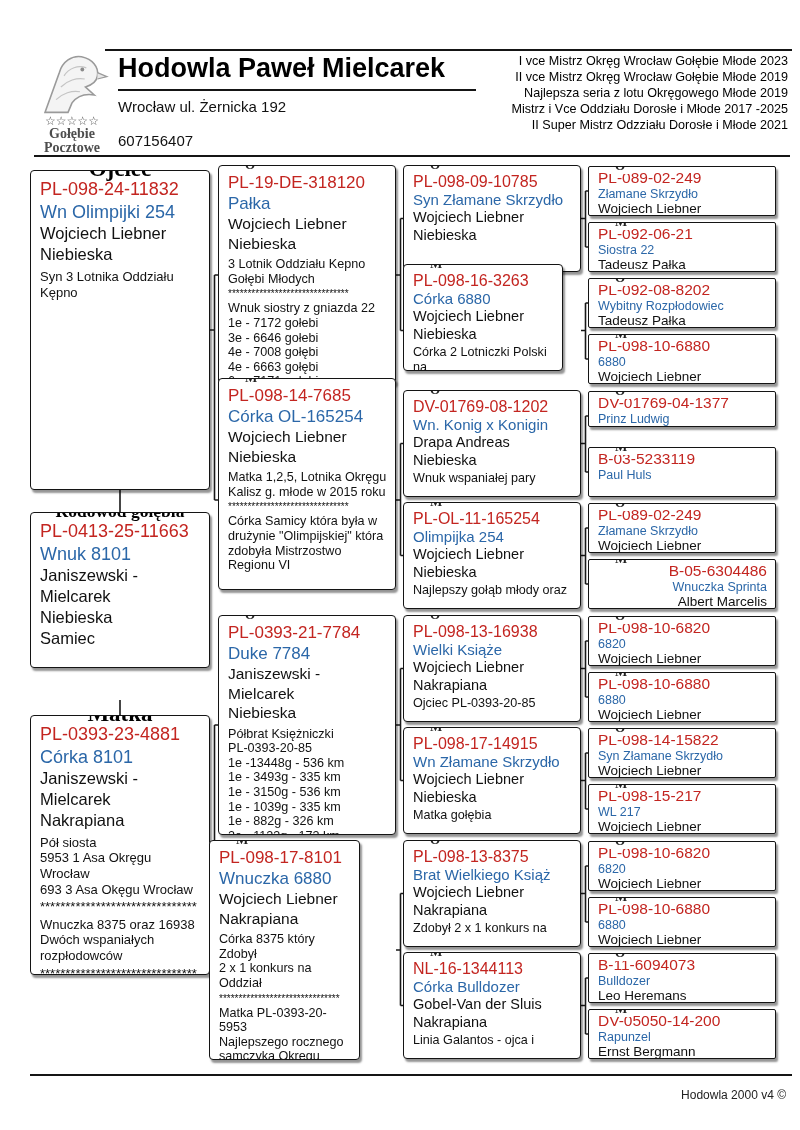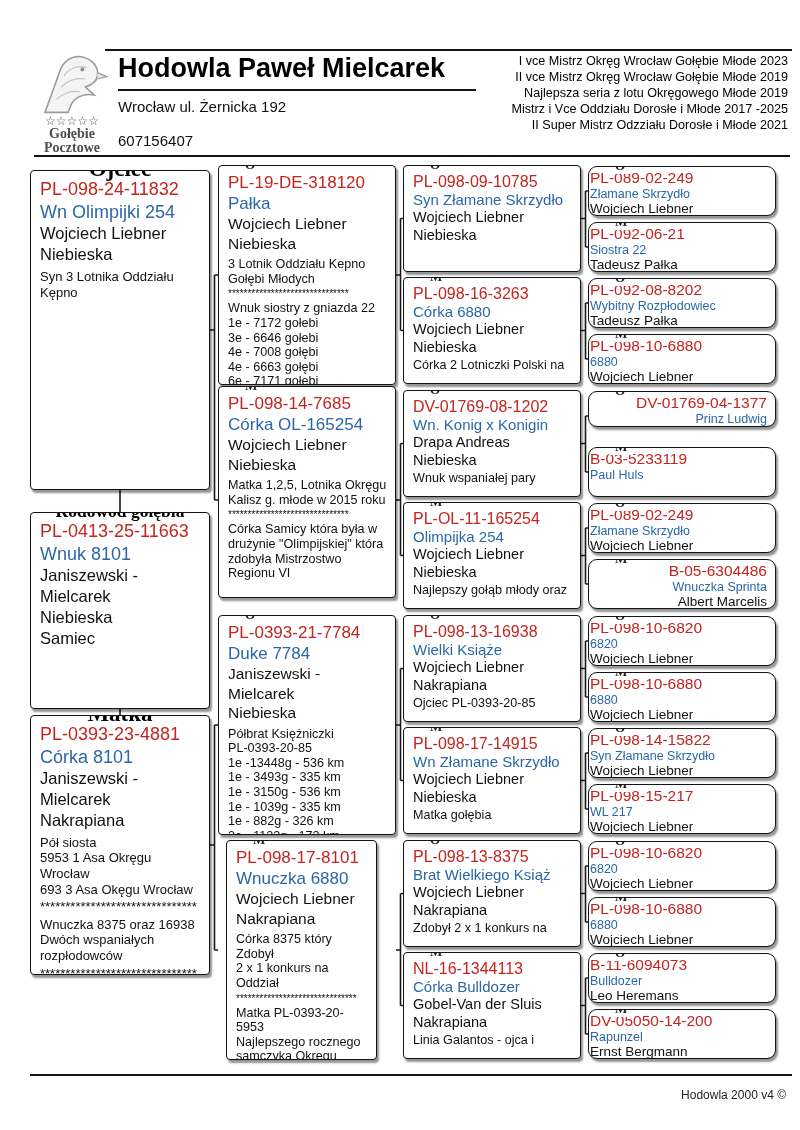--- a/index.html
+++ b/index.html
@@ -39,21 +39,21 @@
 
   .g2 .ring,.g2 .name{font-size:17px;line-height:1.22;}
   .g2 .breeder,.g2 .fcolor{font-size:15.5px;line-height:1.25;}
 
   .g3{padding-top:6px;}
   .g3 .ring{font-size:16px;line-height:1.2;}
   .g3 .name{font-size:15px;line-height:1.2;}
   .g3 .breeder,.g3 .fcolor{font-size:14.5px;line-height:1.24;}
   .g3 .notes{margin-top:1px;}
 
-  .g4{padding-top:2px;padding-left:1px;border-radius:9px;}
+  .g4{padding-top:2px;padding-left:9px;border-radius:2px;}
   .g4 .ring{font-size:15.5px;line-height:1.14;}
   .g4 .name{font-size:12.5px;line-height:1.12;}
   .g4 .breeder{font-size:13.5px;line-height:1.14;}
 
   .footer-credit{position:absolute;right:14px;top:1080px;font-size:12px;color:#222;margin-top:8px;}
 </style>
 </head>
 <body>
 
 <div class="page">
@@ -95,21 +95,21 @@
     <div class="ring">PL-098-24-11832</div>
     <div class="name">Wn Olimpijki 254</div>
     <div class="breeder">Wojciech Liebner</div>
     <div class="fcolor">Niebieska</div>
     <div class="notes">
         <div class="note">Syn 3 Lotnika Oddziału</div>
         <div class="note">Kępno</div>
       </div>
   </div>
 
-  <div class="pbox main" style="left:30px;top:512px;width:180px;height:197px;">
+  <div class="pbox main" style="left:30px;top:512px;width:180px;height:156px;">
     <span class="mtitle sm">Rodowód gołębia</span>
     <div class="ring">PL-0413-25-11663</div>
     <div class="name">Wnuk 8101</div>
     <div class="breeder">Janiszewski - Mielcarek</div>
     <div class="fcolor">Niebieska</div>
     <div class="sexline">Samiec</div>
   </div>
 
   <div class="pbox main" style="left:30px;top:715px;width:180px;height:260px;">
     <span class="mtitle">Matka</span>
@@ -141,21 +141,21 @@
           <div class="note">Gołębi Młodych</div>
           <div class="note sep">*******************************</div>
           <div class="note">Wnuk siostry z gniazda 22</div>
           <div class="note">1e - 7172 gołebi</div>
           <div class="note">3e - 6646 gołebi</div>
           <div class="note">4e - 7008 gołębi</div>
           <div class="note">4e - 6663 gołębi</div>
           <div class="note">6e - 7171 gołebi</div>
         </div>
       </div>
-      <div class="pbox g2" style="left: 218px; top: 386px; width: 178px; height: 212px;">
+      <div class="pbox g2" style="left: 218px; top: 378px; width: 178px; height: 212px;">
         <span class="sex">M</span>
         <div class="ring">PL-098-14-7685</div>
         <div class="name">Córka OL-165254</div>
         <div class="breeder">Wojciech Liebner</div>
         <div class="fcolor">Niebieska</div>
         <div class="notes">
           <div class="note">Matka 1,2,5, Lotnika Okręgu</div>
           <div class="note">Kalisz g. młode w 2015 roku</div>
           <div class="note sep">*******************************</div>
           <div class="note">Córka Samicy która była w</div>
@@ -174,21 +174,21 @@
           <div class="note">Półbrat Księżniczki</div>
           <div class="note">PL-0393-20-85</div>
           <div class="note">1e -13448g - 536 km</div>
           <div class="note">1e - 3493g - 335 km</div>
           <div class="note">1e - 3150g - 536 km</div>
           <div class="note">1e - 1039g - 335 km</div>
           <div class="note">1e -  882g - 326 km</div>
           <div class="note">2e - 1123g - 173 km</div>
         </div>
       </div>
-      <div class="pbox g2" style="left: 226px; top: 840px; width: 151px; height: 220px;">
+      <div class="pbox g2" style="left: 209px; top: 840px; width: 151px; height: 220px;">
         <span class="sex">M</span>
         <div class="ring">PL-098-17-8101</div>
         <div class="name">Wnuczka 6880</div>
         <div class="breeder">Wojciech Liebner</div>
         <div class="fcolor">Nakrapiana</div>
         <div class="notes">
           <div class="note">Córka 8375 który Zdobył</div>
           <div class="note">2 x 1 konkurs na Oddział</div>
           <div class="note sep">*******************************</div>
           <div class="note">Matka PL-0393-20-5953</div>
@@ -201,21 +201,21 @@
       </div>
     </div>
   <div id="gen3-container">
       <div class="pbox g3" style="left: 403px; top: 165px; width: 178px; height: 107px;">
         <span class="sex">O</span>
         <div class="ring">PL-098-09-10785</div>
         <div class="name">Syn Złamane Skrzydło</div>
         <div class="breeder">Wojciech Liebner</div>
         <div class="fcolor">Niebieska</div>
       </div>
-      <div class="pbox g3" style="left: 403px; top: 277px; width: 178px; height: 107px;">
+      <div class="pbox g3" style="left: 403px; top: 264px; width: 160px; height: 107px;">
         <span class="sex">M</span>
         <div class="ring">PL-098-16-3263</div>
         <div class="name">Córka 6880</div>
         <div class="breeder">Wojciech Liebner</div>
         <div class="fcolor">Niebieska</div>
         <div class="notes">
           <div class="note">Córka 2 Lotniczki Polski na</div>
         </div>
       </div>
       <div class="pbox g3" style="left: 403px; top: 390px; width: 178px; height: 107px;">
@@ -297,21 +297,21 @@
         <div class="ring">PL-092-08-8202</div>
         <div class="name">Wybitny Rozpłodowiec</div>
         <div class="breeder">Tadeusz Pałka</div>
       </div>
       <div class="pbox g4" style="left: 588px; top: 334px; width: 188px; height: 50px;">
         <span class="sex">M</span>
         <div class="ring">PL-098-10-6880</div>
         <div class="name">6880</div>
         <div class="breeder">Wojciech Liebner</div>
       </div>
-      <div class="pbox g4" style="left: 588px; top: 391px; width: 188px; height: 36px; text-align: right;">
+      <div class="pbox g4" style="left: 588px; top: 391px; width: 188px; height: 36px;">
         <span class="sex">O</span>
         <div class="ring">DV-01769-04-1377</div>
         <div class="name">Prinz Ludwig</div>
         <div class="breeder">Drapa Andreas</div>
       </div>
       <div class="pbox g4" style="left: 588px; top: 447px; width: 188px; height: 50px;">
         <span class="sex">M</span>
         <div class="ring">B-03-5233119</div>
         <div class="name">Paul Huls</div>
       </div>

